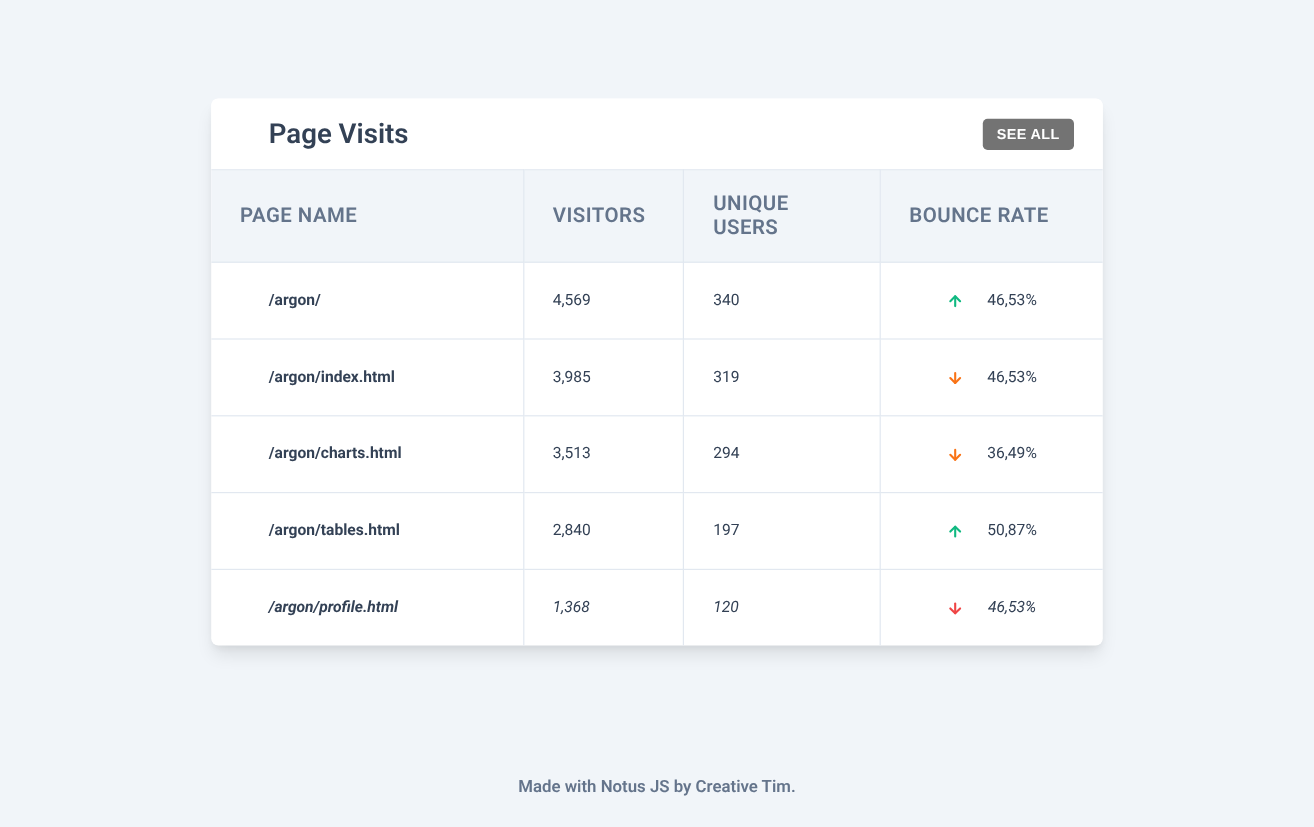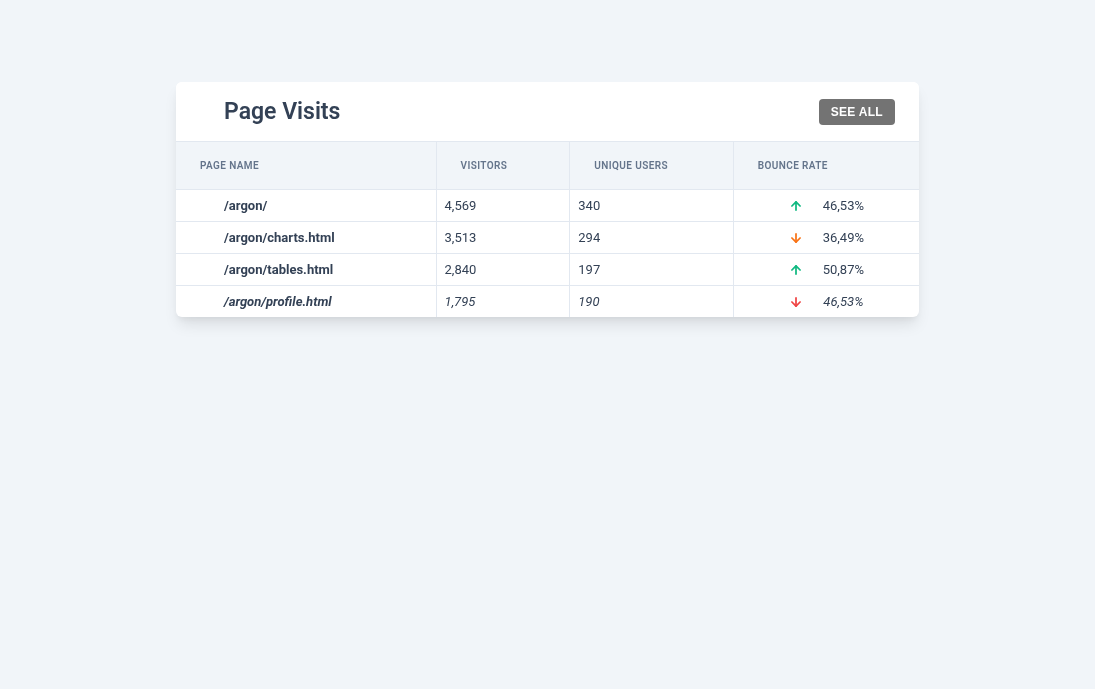--- a/index.html
+++ b/index.html
@@ -45,39 +45,39 @@
     }
     table {
       width: 100%;
       border-collapse: collapse;
     }
     thead tr {
       background: #f1f5f9;
     }
     th {
       text-align: left;
-      font-size: 10px;
+      font-size: 17px;
       font-weight: 600;
       letter-spacing: 0.4px;
       color: #64748b;
       text-transform: uppercase;
       padding: 18px 24px;
       border: 1px solid #e2e8f0;
     }
     th:first-child {
       padding-left: 24px;
       border-left: none;
     }
     th:last-child {
       border-right: none;
     }
     td {
       font-size: 13px;
       color: #334155;
-      padding: 8px;
+      padding: 24px;
       border: 1px solid #e2e8f0;
       vertical-align: middle;
     }
     td:first-child {
       border-left: none;
     }
     td:last-child {
       border-right: none;
     }
     tbody tr:last-child td {
@@ -153,20 +153,36 @@
                   <svg viewBox="0 0 24 24" fill="none" stroke-width="3" stroke-linecap="round" stroke-linejoin="round">
                     <path d="M12 19V5"></path>
                     <path d="M5 12l7-7 7 7"></path>
                   </svg>
                 </span>
                 <span>46,53%</span>
               </div>
             </td>
           </tr>
           <tr>
+            <td class="page-name">/argon/index.html</td>
+            <td>3,985</td>
+            <td>319</td>
+            <td>
+              <div class="bounce-cell">
+                <span class="arrow arrow-down-orange">
+                  <svg viewBox="0 0 24 24" fill="none" stroke-width="3" stroke-linecap="round" stroke-linejoin="round">
+                    <path d="M12 5v14"></path>
+                    <path d="M19 12l-7 7-7-7"></path>
+                  </svg>
+                </span>
+                <span>46,53%</span>
+              </div>
+            </td>
+          </tr>
+          <tr>
             <td class="page-name">/argon/charts.html</td>
             <td>3,513</td>
             <td>294</td>
             <td>
               <div class="bounce-cell">
                 <span class="arrow arrow-down-orange">
                   <svg viewBox="0 0 24 24" fill="none" stroke-width="3" stroke-linecap="round" stroke-linejoin="round">
                     <path d="M12 5v14"></path>
                     <path d="M19 12l-7 7-7-7"></path>
                   </svg>
@@ -186,30 +202,33 @@
                     <path d="M12 19V5"></path>
                     <path d="M5 12l7-7 7 7"></path>
                   </svg>
                 </span>
                 <span>50,87%</span>
               </div>
             </td>
           </tr>
           <tr>
             <td class="page-name">/argon/profile.html</td>
-            <td>1,795</td>
-            <td>190</td>
+            <td>1,368</td>
+            <td>120</td>
             <td>
               <div class="bounce-cell">
                 <span class="arrow arrow-down-red">
                   <svg viewBox="0 0 24 24" fill="none" stroke-width="3" stroke-linecap="round" stroke-linejoin="round">
                     <path d="M12 5v14"></path>
                     <path d="M19 12l-7 7-7-7"></path>
                   </svg>
                 </span>
                 <span>46,53%</span>
               </div>
             </td>
           </tr>
         </tbody>
     </table>
+  </div>
+  <div class="footer">
+    <span>Made with </span><a href="#">Notus JS</a><span> by </span><a href="#">Creative Tim</a><span>.</span>
   </div>
 </div>
 
 </body></html>

